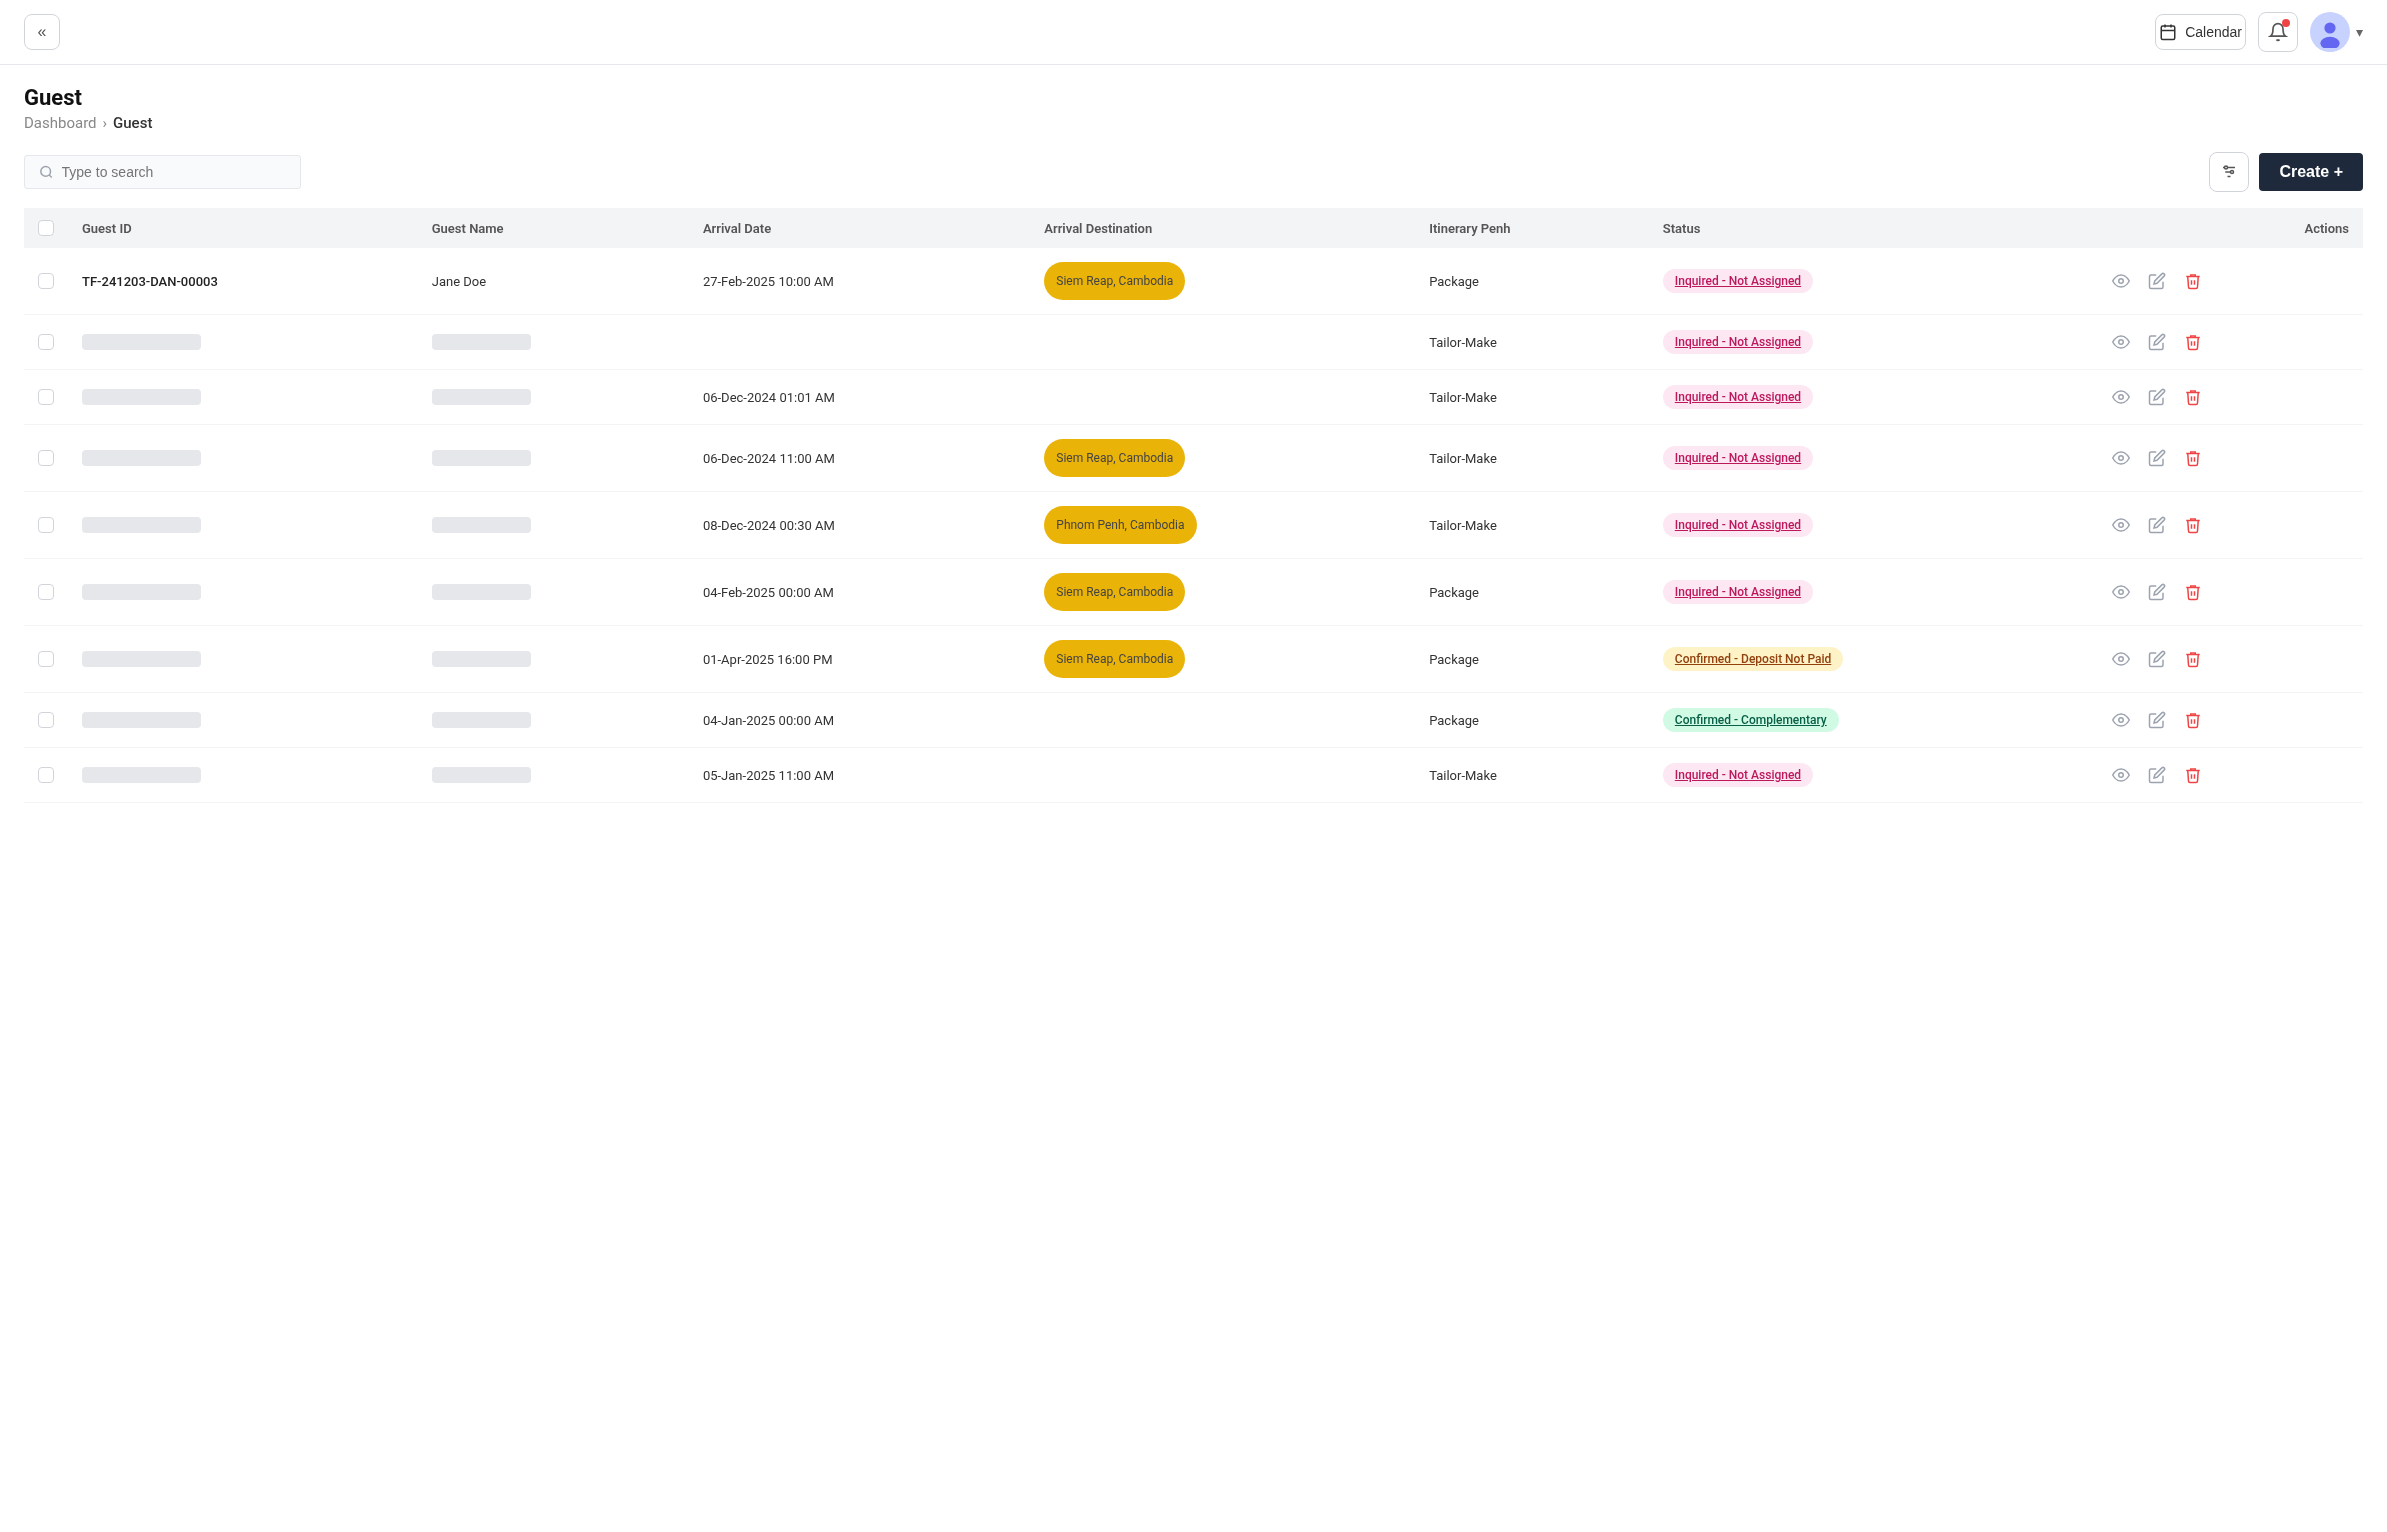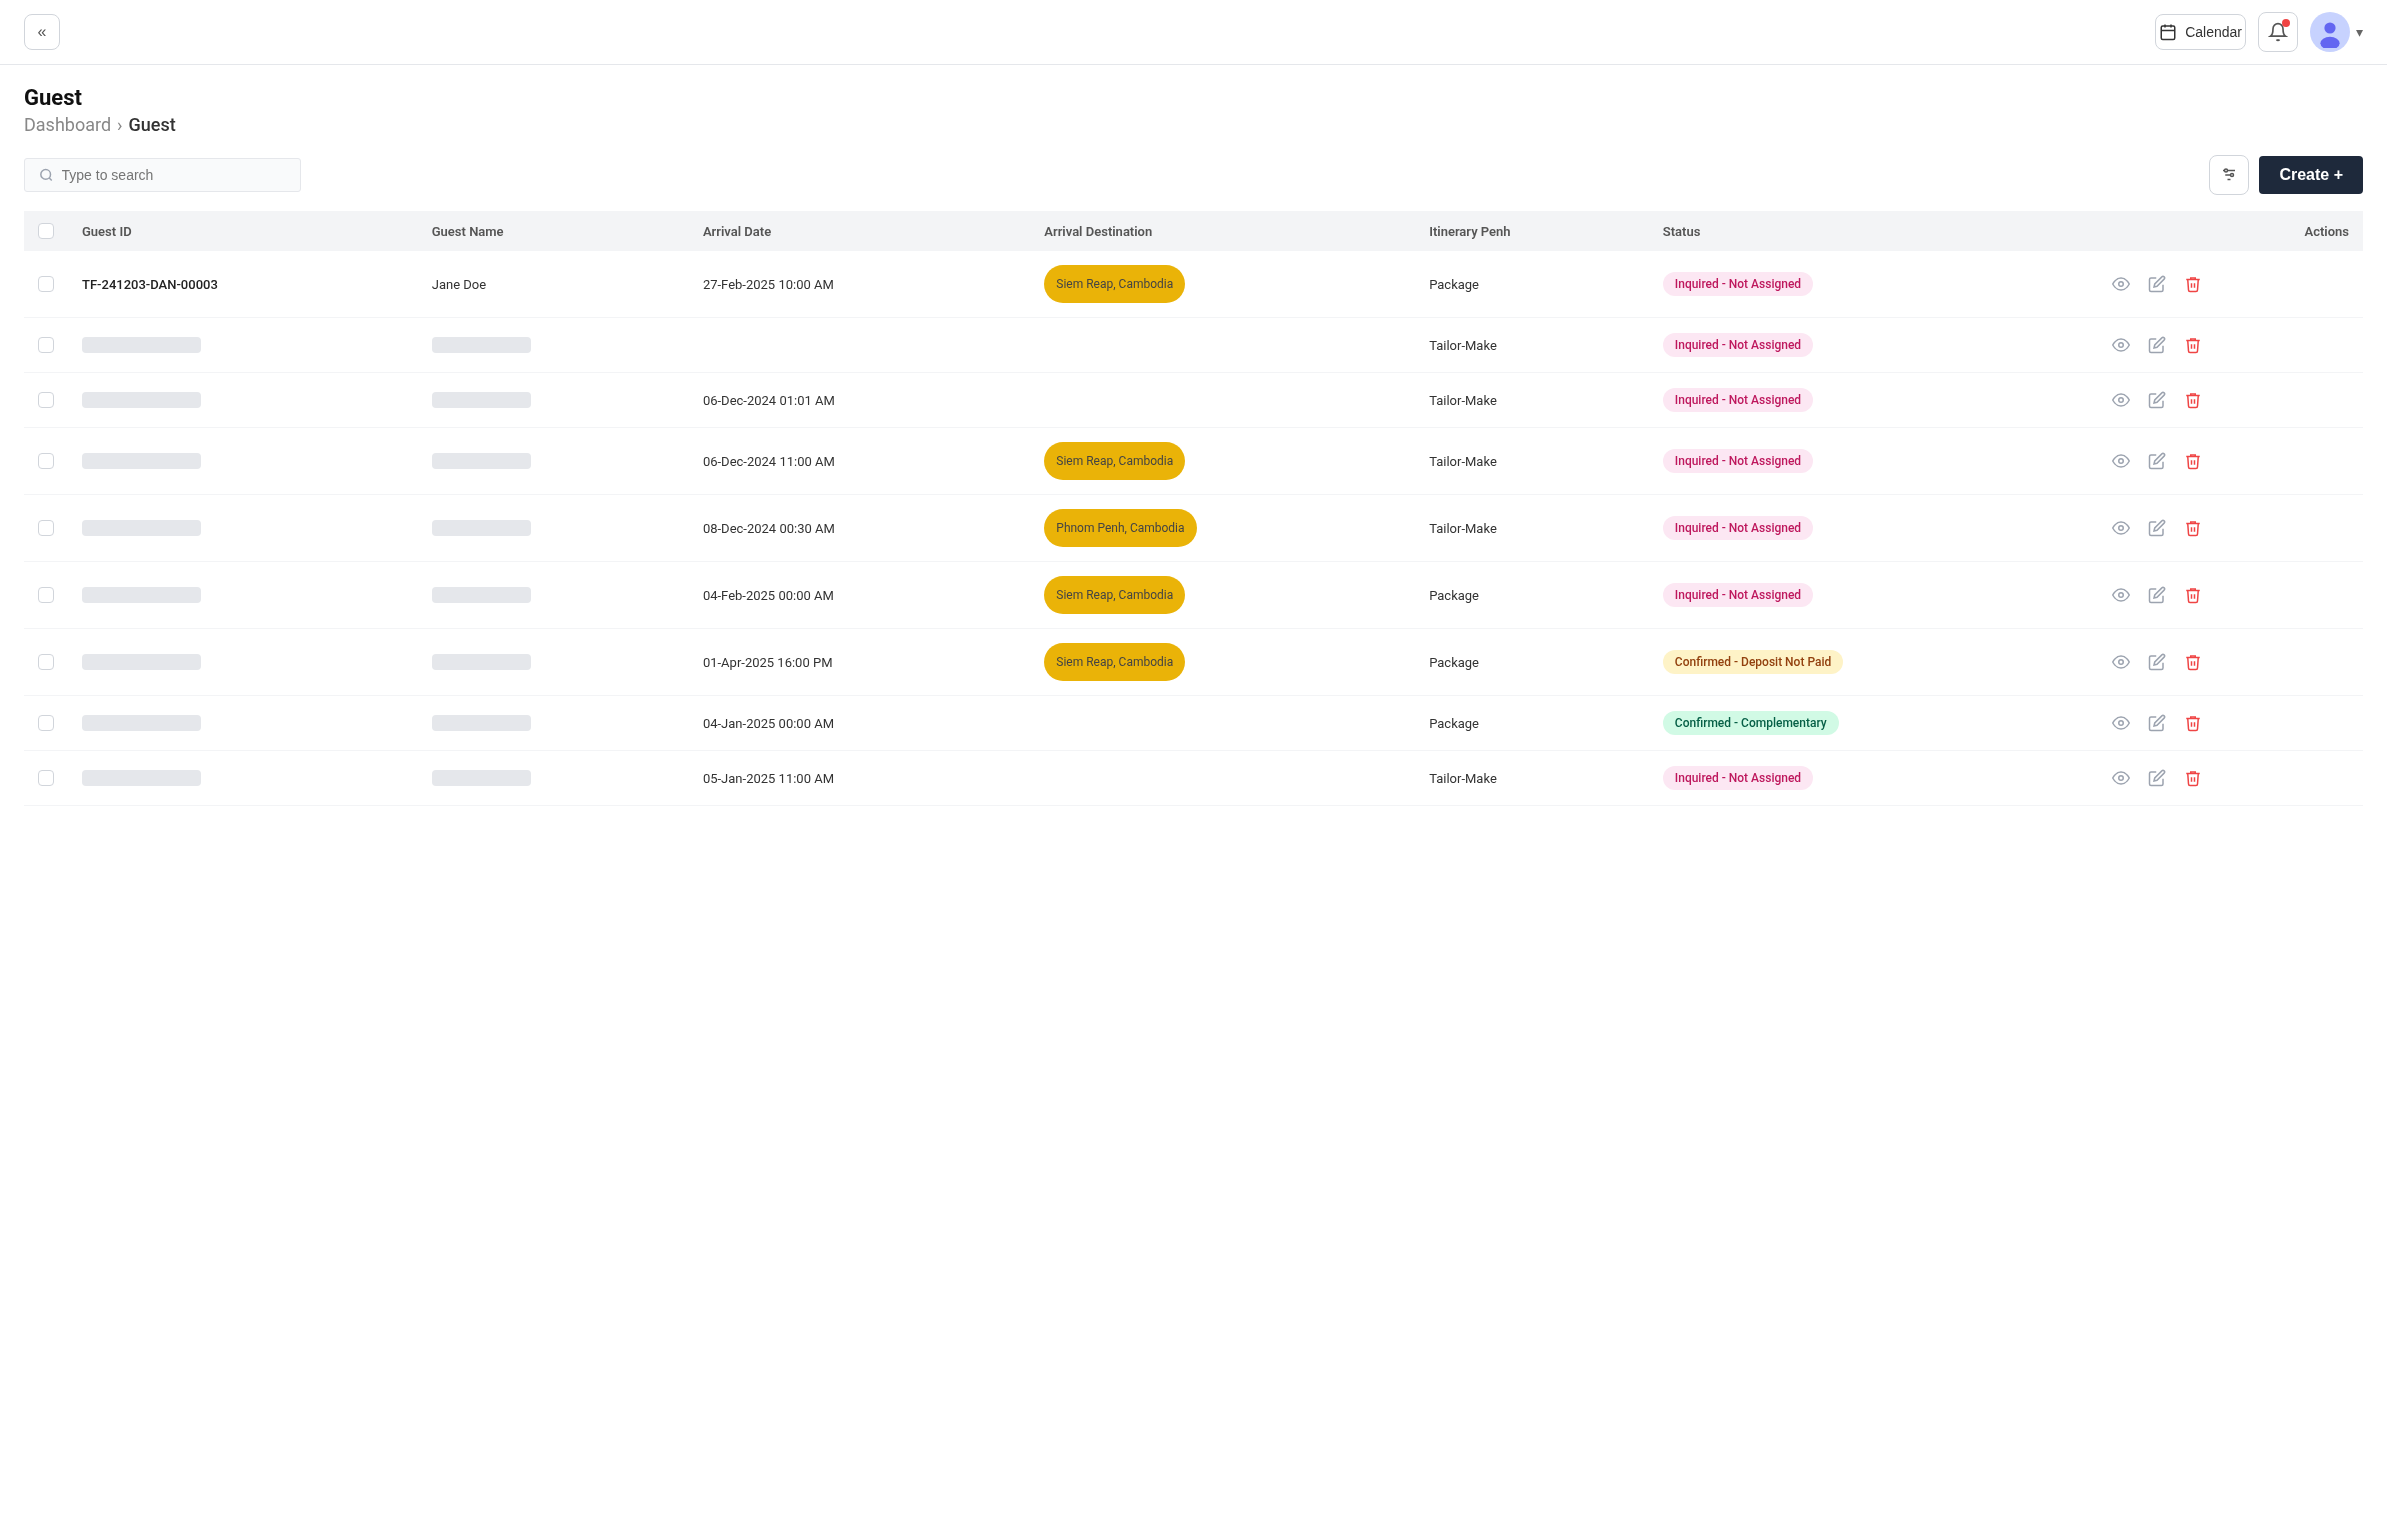--- a/index.html
+++ b/index.html
@@ -13,21 +13,21 @@
     .calendar-btn { display: flex; align-items: center; gap: 8px; padding: 8px 3px; border: 1.5px solid #d1d5db; border-radius: 8px; background: #fff; cursor: pointer; font-size: 14px; color: #333; }
     .notif-btn { width: 40px; height: 40px; border: 1.5px solid #d1d5db; border-radius: 8px; background: #fff; cursor: pointer; display: flex; align-items: center; justify-content: center; position: relative; }
     .notif-dot { width: 8px; height: 8px; background: #ef4444; border-radius: 50%; position: absolute; top: 6px; right: 7px; }
     .avatar-wrap { display: flex; align-items: center; gap: 6px; cursor: pointer; }
     .avatar { width: 40px; height: 40px; border-radius: 50%; background: #c7d2fe; overflow: hidden; display: flex; align-items: center; justify-content: center; }
     .avatar svg { width: 32px; height: 32px; }
 
     
     .page-header { padding: 20px 24px 8px; }
     .page-title { font-size: 22px; font-weight: 700; color: #111; margin-bottom: 4px; }
-    .breadcrumb { font-size: 18px; color: #888; display: flex; align-items: center; gap: 6px; }
+    .breadcrumb { font-size: 15px; color: #888; display: flex; align-items: center; gap: 6px; }
     .breadcrumb span { color: #888; }
     .breadcrumb .current { color: #333; font-weight: 500; }
 
     
     .toolbar { padding: 12px 24px 16px; display: flex; align-items: center; justify-content: space-between; }
     .search-wrap { display: flex; align-items: center; gap: 8px; border: 1.5px solid #e5e7eb; border-radius: 3px; padding: 8px 14px; width: 277px; background: #f9fafb; }
     .search-wrap input { border: none; background: transparent; outline: none; font-size: 14px; color: #888; width: 100%; }
     .toolbar-right { display: flex; align-items: center; gap: 10px; }
     .filter-btn { width: 40px; height: 40px; border: 1.5px solid #d1d5db; border-radius: 8px; background: #fff; cursor: pointer; display: flex; align-items: center; justify-content: center; }
     .create-btn { display: flex; align-items: center; gap: 6px; padding: 10px 20px; background: #1e293b; color: #fff; border: none; border-radius: 4px; cursor: pointer; font-size: 16px; font-weight: 600; }
@@ -43,21 +43,21 @@
     .check-cell { width: 40px; }
     .checkbox { width: 16px; height: 16px; border: 1.5px solid #d1d5db; border-radius: 4px; background: #fff; cursor: pointer; display: flex; align-items: center; justify-content: center; }
 
     .id-cell { font-size: 13px; font-weight: 500; color: #222; }
     .skeleton { height: 16px; border-radius: 4px; background: #e5e7eb; }
     .skeleton-sm { width: 119px; }
     .skeleton-md { width: 99px; }
 
     .destination-badge { display: inline-block; padding: 12px 12px; border-radius: 20px; background: #eab308; font-size: 12px; color: #444; white-space: nowrap; }
 
-    .status-badge { display: inline-block; padding: 5px 12px; border-radius: 20px; font-size: 12px; font-weight: 500; white-space: nowrap; }
+    .status-badge { display: inline-block; padding: 5px 12px; border-radius: 20px; font-size: 12px; font-weight: 500; white-space: nowrap; text-decoration: underline; }
     .status-inquired { background: #fce7f3; color: #be185d; }
     .status-confirmed-deposit { background: #fef3c7; color: #92400e; }
     .status-confirmed-comp { background: #d1fae5; color: #065f46; }
 
     .actions-cell { display: flex; align-items: center; gap: 10px; }
     .action-btn { background: none; border: none; cursor: pointer; padding: 4px; display: flex; align-items: center; justify-content: center; }
     .action-btn svg { width: 18px; height: 18px; }
     .view-icon { color: #9ca3af; }
     .edit-icon { color: #9ca3af; }
     .delete-icon { color: #ef4444; }

